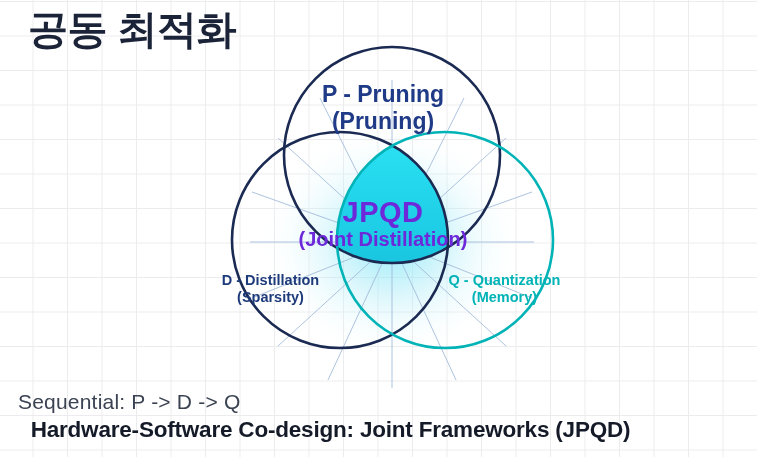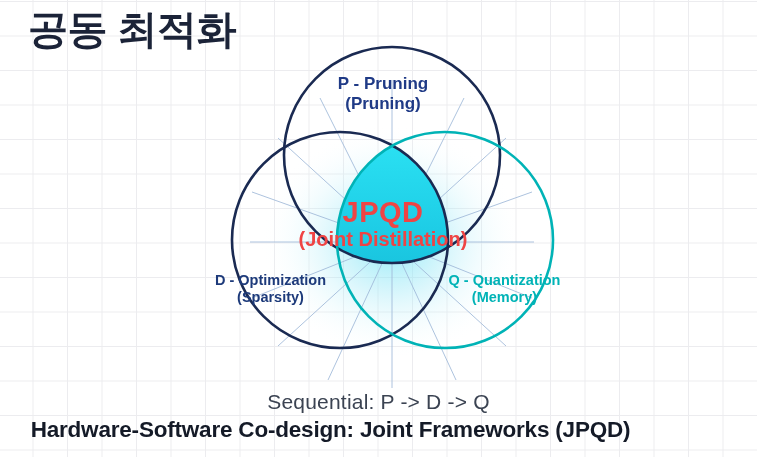--- a/index.html
+++ b/index.html
@@ -48,62 +48,61 @@
   .venn-label {
     position: absolute;
     text-align: center;
     font-weight: bold;
     line-height: 1.18;
     white-space: nowrap;
     pointer-events: none;
   }
   #label-p {
     left: 268px;
-    top: 74px;
+    top: 81px;
     width: 230px;
-    font-size: 17px;
+    font-size: 23px;
     color: #1f3a86;
   }
   #label-d {
     left: 178px;
     top: 272px;
     width: 185px;
     font-size: 14.5px;
     color: #1d3a7a;
   }
   #label-q {
     left: 412px;
     top: 272px;
     width: 185px;
     font-size: 14.5px;
     color: #00b3b6;
   }
   #label-center {
     left: 238px;
     top: 195px;
     width: 290px;
-    color: #ef4444;
+    color: #6d28d9;
     text-align: center;
   }
   #label-center .jpqd {
     font-size: 29px;
     font-weight: bold;
     letter-spacing: 0.5px;
   }
   #label-center .joint {
     font-size: 20px;
     font-weight: bold;
     margin-top: -1px;
   }
   #seq {
     position: absolute;
     left: 0;
     top: 390px;
     width: 757px;
-    text-align: center;
     font-size: 21px;
     color: #3b4352;
     letter-spacing: 0.2px;
   }
   #seq .seq-text { position: relative; display: inline-block; padding: 0 18px; }
   #caption {
     position: absolute;
     left: 0;
     top: 417px;
     width: 661px;
@@ -176,21 +175,21 @@
       <circle cx="295" cy="220" r="108" fill="none" stroke="#00b3b6" stroke-width="2.6"></circle>
     </svg>
   </div>
 
   <div class="venn-label" id="label-p">
     <div>P - Pruning</div>
     <div>(Pruning)</div>
   </div>
 
   <div class="venn-label" id="label-d">
-    <div>D - Optimization</div>
+    <div>D - Distillation</div>
     <div>(Sparsity)</div>
   </div>
 
   <div class="venn-label" id="label-q">
     <div>Q - Quantization</div>
     <div>(Memory)</div>
   </div>
 
   <div class="venn-label" id="label-center">
     <div class="jpqd">JPQD</div>

